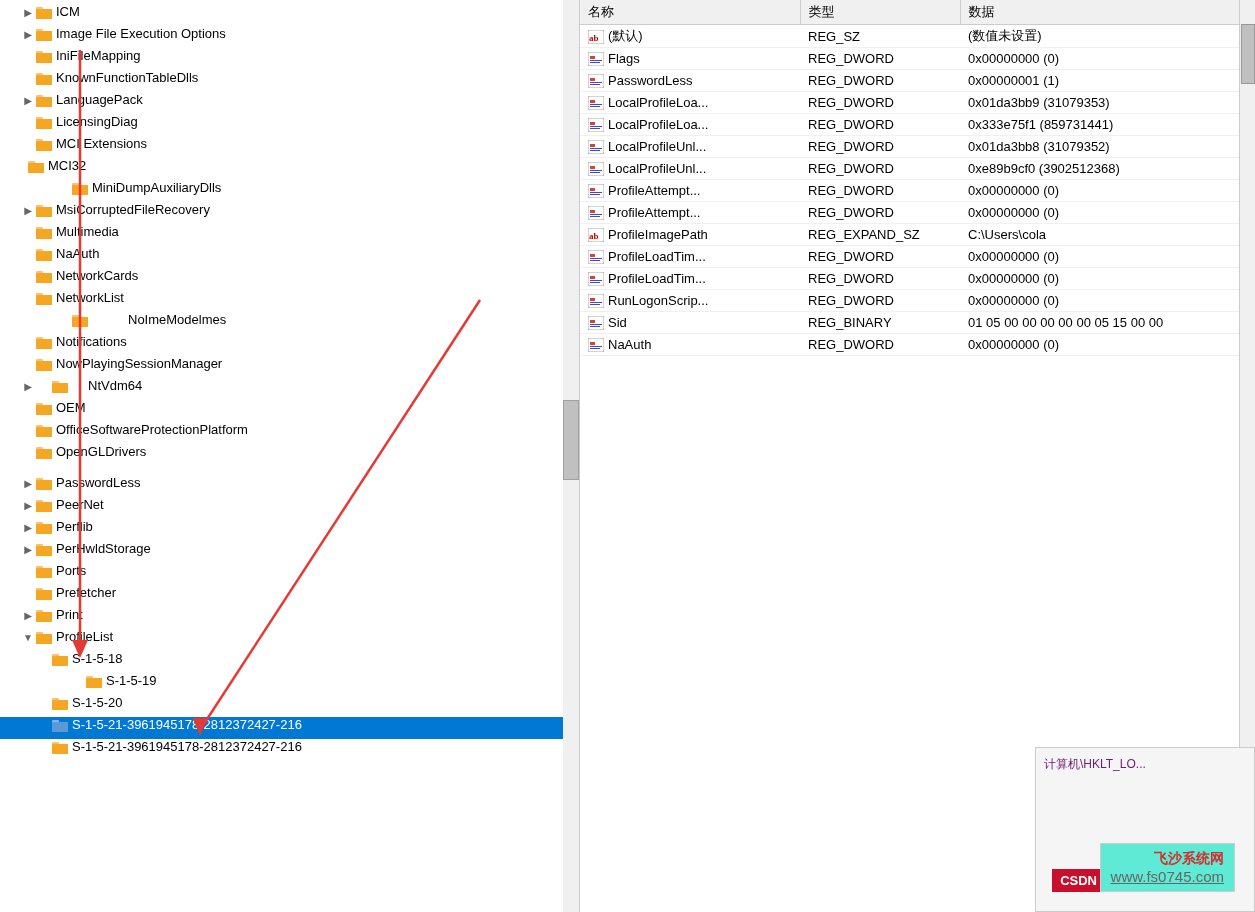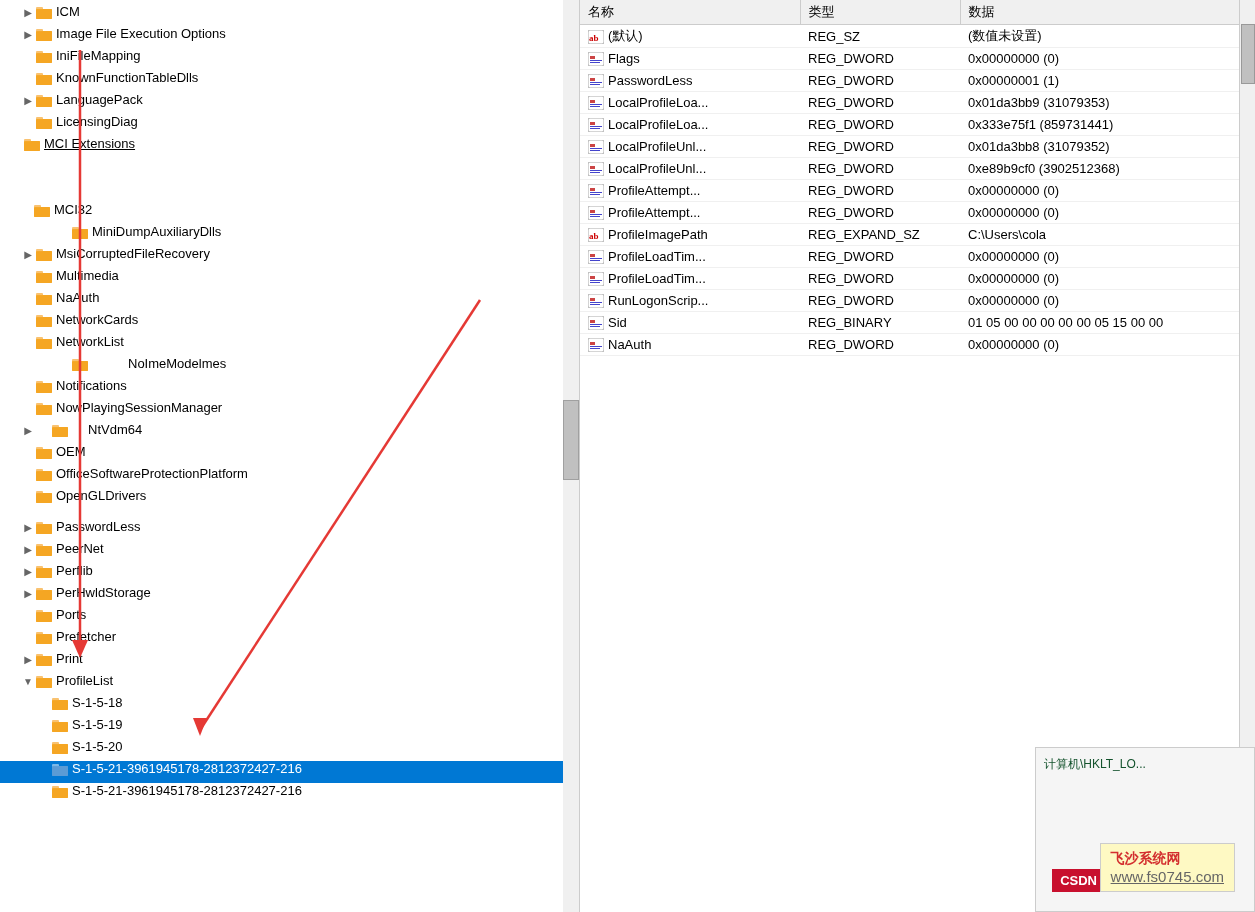--- a/index.html
+++ b/index.html
@@ -154,26 +154,26 @@
 
     
     .watermark {
       position: absolute;
       bottom: 20px;
       right: 20px;
       z-index: 5;
     }
 
     .watermark-box {
-      background: #fef9c3;
+      background: #5eead4;
       border: 1px solid #ccc;
       padding: 6px 10px;
       font-size: 12px;
       color: #666;
-      text-align: left;
+      text-align: right;
       min-width: 120px;
     }
 
     .watermark-box .site-name {
       font-size: 14px;
       color: #d32f2f;
       font-weight: bold;
     }
 
     .watermark-box .url {
@@ -223,21 +223,21 @@
       height: 165px;
       background: #f5f5f5;
       border: 1px solid #ccc;
       overflow: hidden;
       z-index: 3;
     }
 
     .partial-overlay-text {
       padding: 8px;
       font-size: 12px;
-      color: #14532d;
+      color: #701a75;
     }
   </style>
 </head>
 <body>
 
 <div class="main-container">
 
   <div class="left-panel">
     <div class="tree-container" id="tree-container">
     <div class="tree-item" style="padding-left: 20px;">
@@ -299,32 +299,32 @@
           <span class="chevron empty"></span>
           <span class="folder-icon">
             <svg viewBox="0 0 16 14" xmlns="http://www.w3.org/2000/svg">
     <rect x="0" y="4" width="16" height="10" rx="1" fill="#f5a623"></rect>
     <rect x="0" y="2" width="7" height="3" rx="1" fill="#f9c270"></rect>
     <rect x="0" y="4" width="16" height="10" rx="1" fill="#f5a623" opacity="0.9"></rect>
   </svg>
           </span>
           <span class="item-label">LicensingDiag</span>
         </div>
-        <div class="tree-item" style="padding-left: 8px; text-decoration: underline;">
+        <div class="tree-item" style="padding-left: 20px;">
           <span class="chevron empty"></span>
           <span class="folder-icon">
             <svg viewBox="0 0 16 14" xmlns="http://www.w3.org/2000/svg">
     <rect x="0" y="4" width="16" height="10" rx="1" fill="#f5a623"></rect>
     <rect x="0" y="2" width="7" height="3" rx="1" fill="#f9c270"></rect>
     <rect x="0" y="4" width="16" height="10" rx="1" fill="#f5a623" opacity="0.9"></rect>
   </svg>
           </span>
           <span class="item-label">MCI Extensions</span>
         </div>
-        <div class="tree-item" style="padding-left: 18px; margin-top: 44px;">
+        <div class="tree-item" style="padding-left: 12px;">
           <span class="chevron empty"></span>
           <span class="folder-icon">
             <svg viewBox="0 0 16 14" xmlns="http://www.w3.org/2000/svg">
     <rect x="0" y="4" width="16" height="10" rx="1" fill="#f5a623"></rect>
     <rect x="0" y="2" width="7" height="3" rx="1" fill="#f9c270"></rect>
     <rect x="0" y="4" width="16" height="10" rx="1" fill="#f5a623" opacity="0.9"></rect>
   </svg>
           </span>
           <span class="item-label">MCI32</span>
         </div>
@@ -563,21 +563,21 @@
           <span class="chevron empty"></span>
           <span class="folder-icon">
             <svg viewBox="0 0 16 14" xmlns="http://www.w3.org/2000/svg">
     <rect x="0" y="4" width="16" height="10" rx="1" fill="#f5a623"></rect>
     <rect x="0" y="2" width="7" height="3" rx="1" fill="#f9c270"></rect>
     <rect x="0" y="4" width="16" height="10" rx="1" fill="#f5a623" opacity="0.9"></rect>
   </svg>
           </span>
           <span class="item-label">S-1-5-18</span>
         </div>
-        <div class="tree-item" style="padding-left: 36px;">
+        <div class="tree-item" style="padding-left: 36px; margin-left: 34px;">
           <span class="chevron empty"></span>
           <span class="folder-icon">
             <svg viewBox="0 0 16 14" xmlns="http://www.w3.org/2000/svg">
     <rect x="0" y="4" width="16" height="10" rx="1" fill="#f5a623"></rect>
     <rect x="0" y="2" width="7" height="3" rx="1" fill="#f9c270"></rect>
     <rect x="0" y="4" width="16" height="10" rx="1" fill="#f5a623" opacity="0.9"></rect>
   </svg>
           </span>
           <span class="item-label">S-1-5-19</span>
         </div>

